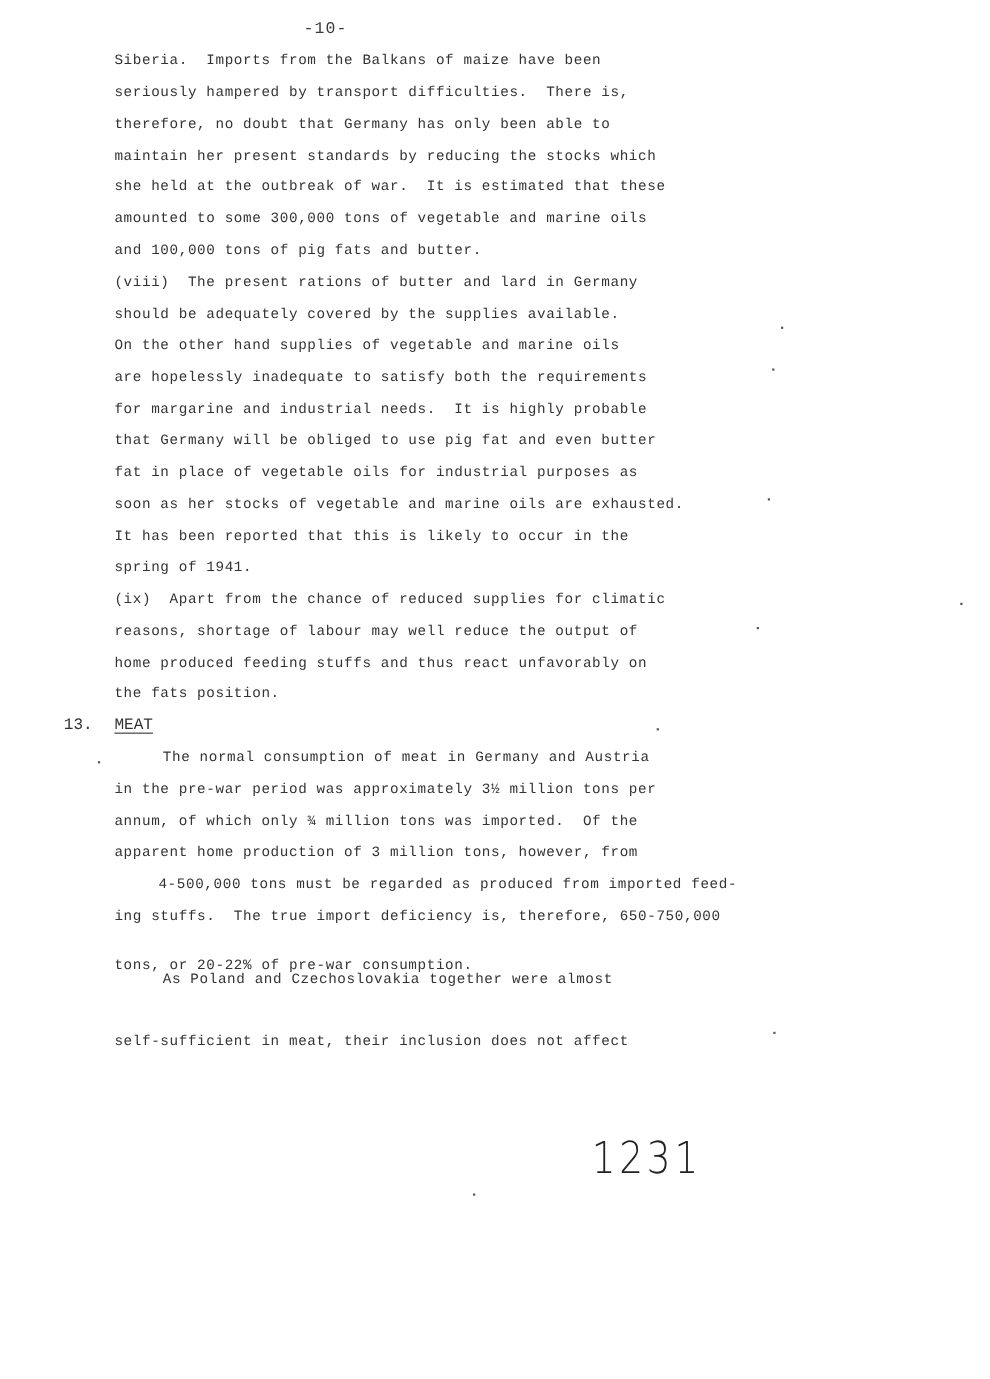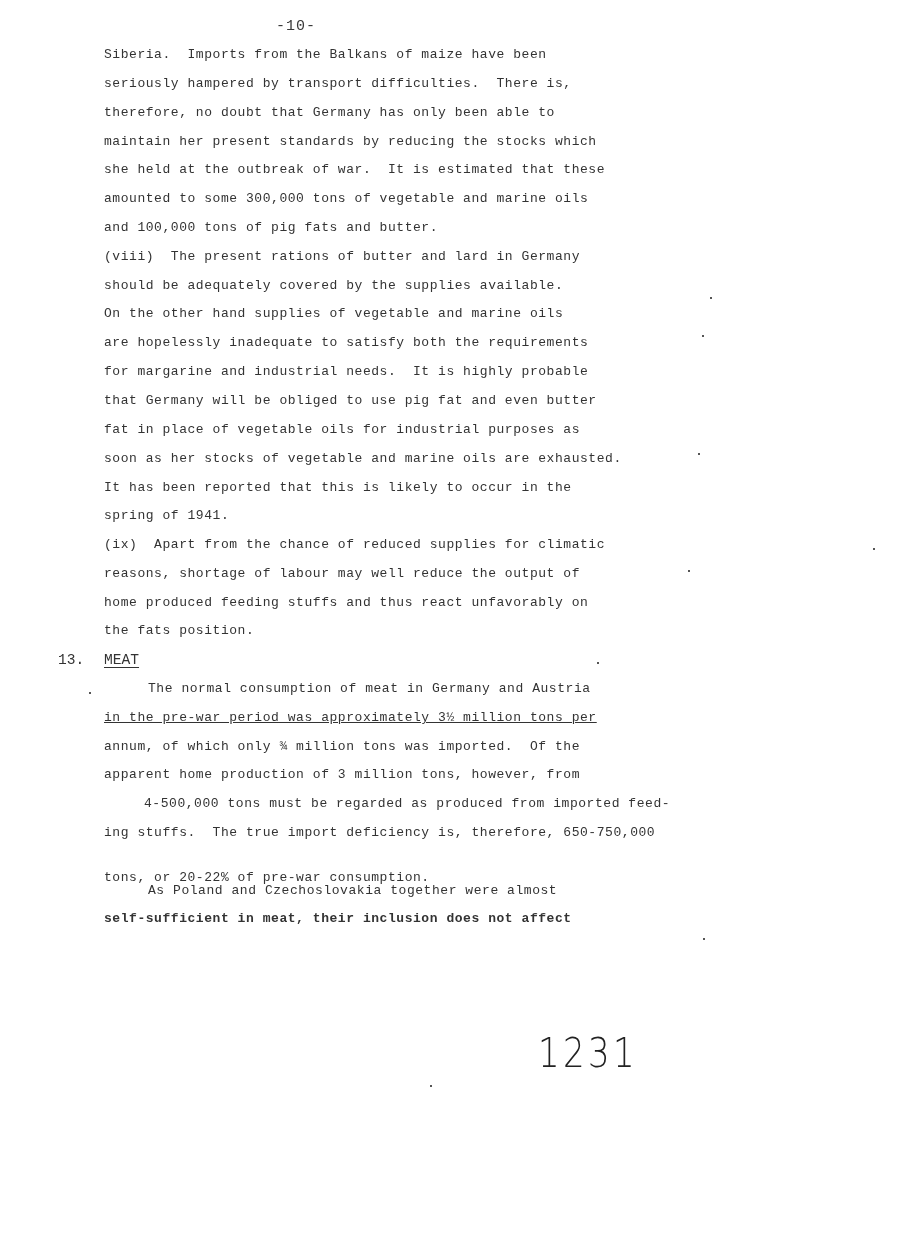--- a/index.html
+++ b/index.html
@@ -100,28 +100,28 @@
       <div class="line" style="left: 104px; top: 565px;">reasons, shortage of labour may well reduce the output of</div>
       <div class="line" style="left: 104px; top: 594px;">home produced feeding stuffs and thus react unfavorably on</div>
       <div class="line" style="left: 104px; top: 622px;">the fats position.</div>
     </div>
 
   <div class="section-num">13.</div>
   <div class="section-title">MEAT</div>
 
   <div id="section-lines">
       <div class="line" style="left: 148px; top: 680px;">The normal consumption of meat in Germany and Austria</div>
-      <div class="line" style="left: 104px; top: 709px; text-decoration: underline;">in the pre-war period was approximately 3½ million tons per</div>
+      <div class="line" style="left: 104px; top: 709px;">in the pre-war period was approximately 3½ million tons per</div>
       <div class="line" style="left: 104px; top: 738px;">annum, of which only ¾ million tons was imported.  Of the</div>
       <div class="line" style="left: 104px; top: 766px;">apparent home production of 3 million tons, however, from</div>
       <div class="line" style="left: 104px; top: 795px; margin-left: 40px;">4-500,000 tons must be regarded as produced from imported feed-</div>
       <div class="line" style="left: 104px; top: 824px;">ing stuffs.  The true import deficiency is, therefore, 650-750,000</div>
       <div class="line" style="left: 104px; top: 853px; margin-top: 16px;">tons, or 20-22% of pre-war consumption.</div>
       <div class="line" style="left: 148px; top: 882px;">As Poland and Czechoslovakia together were almost</div>
-      <div class="line" style="left: 104px; top: 910px; font-weight: bold;">self-sufficient in meat, their inclusion does not affect</div>
+      <div class="line" style="left: 104px; top: 938px;">self-sufficient in meat, their inclusion does not affect</div>
     </div>
 
   <div class="handwritten">1231</div>
 
   <div class="speck" style="left:710px;top:297px;"></div>
   <div class="speck" style="left:702px;top:335px;"></div>
   <div class="speck" style="left:698px;top:453px;"></div>
   <div class="speck" style="left:873px;top:548px;"></div>
   <div class="speck" style="left:688px;top:570px;"></div>
   <div class="speck" style="left:597px;top:662px;"></div>

